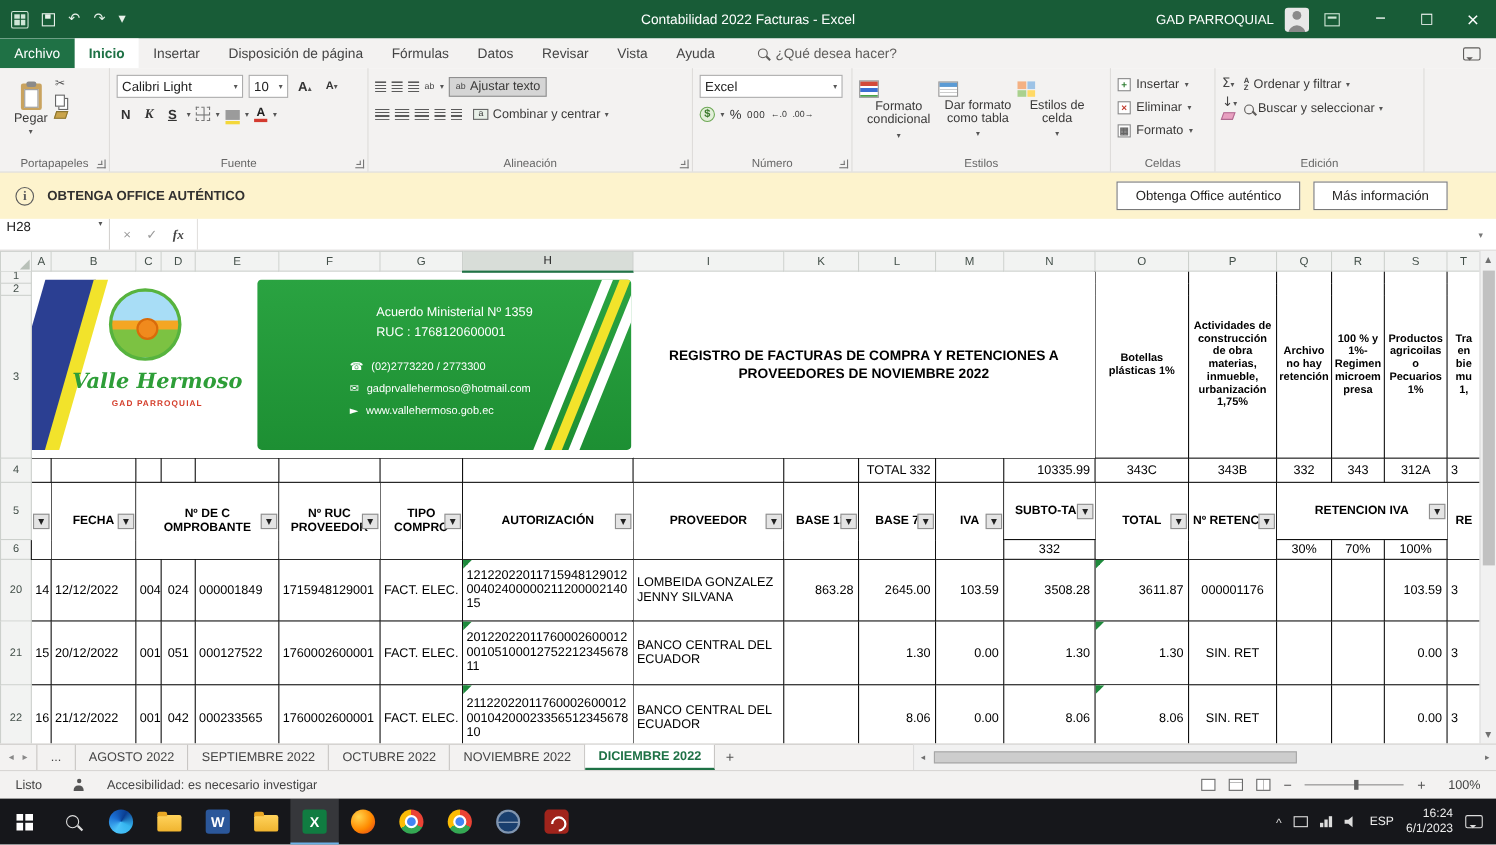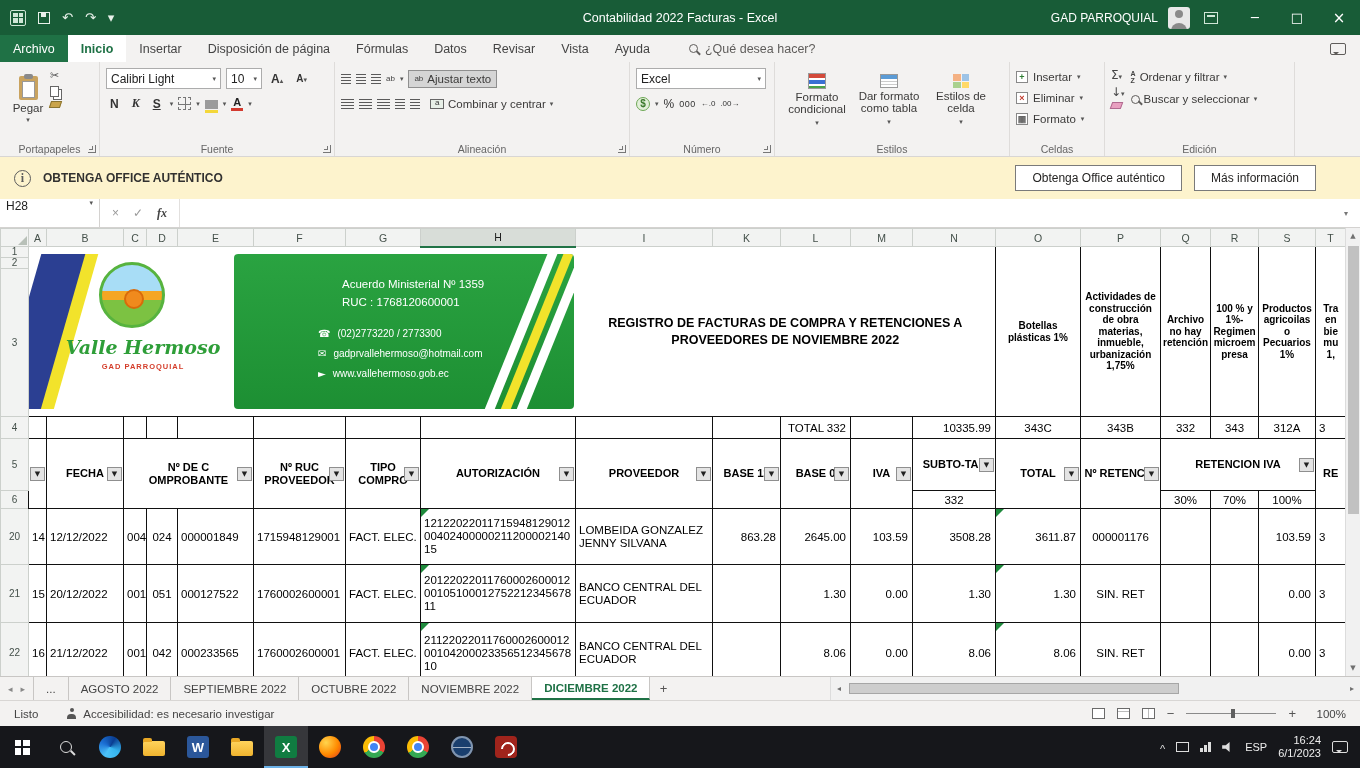--- a/index.html
+++ b/index.html
@@ -68,21 +68,21 @@
   .alic.short{width:10px}
   .wrapbtn,.mergbtn{display:flex;align-items:center;gap:4px;padding:2px 5px;white-space:nowrap}
   .wrapbtn.activet{background:#d5d5d5;border:1px solid #8f8f8f}
   .ic-wrap{font-size:8px;color:#444;}
   .ic-merge{width:14px;height:10px;border:1px solid #666;position:relative;background:#e8f0e8}
   .ic-merge::after{content:"a";position:absolute;left:4px;top:-2px;font-size:8px;color:#333}
   .ic-money{width:14px;height:14px;border-radius:50%;background:#e2efd9;border:1px solid #6da855;color:#3c7a2d;font-size:10px;font-weight:bold;text-align:center;line-height:12px}
   .pctx{font-size:12px;color:#333}
   .milx{font-size:9px;color:#333;letter-spacing:.5px}
   .decx{font-size:8px;color:#333;white-space:nowrap}
-  .stybtn{display:flex;flex-direction:column;align-items:center;justify-content:center;width:72px;height:70px;gap:2px;text-align:center;line-height:12px}
+  .stybtn{display:flex;flex-direction:column;justify-content:center;width:72px;height:70px;gap:2px;text-align:center;line-height:12px}
   .ic-cf{width:18px;height:16px;background:linear-gradient(to bottom,#d34a3a 0 4px,#fff 4px 6px,#3a6fd3 6px 10px,#fff 10px 12px,#4aa34a 12px 16px);border:1px solid #999}
   .ic-ft{width:18px;height:14px;border:1px solid #999;background:linear-gradient(to bottom,#5b9bd5 0 4px,#fff 4px);position:relative}
   .ic-ft::after{content:"";position:absolute;inset:4px 0 0 0;background:repeating-linear-gradient(to bottom,transparent 0 2px,#ccc 2px 3px)}
   .ic-cs{width:16px;height:14px;display:grid;grid-template:1fr 1fr/1fr 1fr;gap:1px}
   .ic-cs i:nth-child(1){background:#f4b183}.ic-cs i:nth-child(2){background:#9dc3e6}.ic-cs i:nth-child(3){background:#a9d18e}.ic-cs i:nth-child(4){background:#ffd966}
   .cellrow{display:flex;align-items:center;gap:5px;height:21px;white-space:nowrap}
   .ic-ins,.ic-del,.ic-fmt{width:12px;height:12px;border:1px solid #888;background:#fff;position:relative;font-size:9px;line-height:10px;text-align:center;font-weight:bold}
   .ic-ins{color:#2e7d32}.ic-del{color:#c0392b}.ic-fmt{color:#666}
   .edcol{display:flex;flex-direction:column;gap:3px;padding-top:2px}
   .edbtn{display:flex;align-items:center;gap:4px;height:22px;white-space:nowrap}
@@ -164,21 +164,21 @@
   .stab.active{background:#fff;color:#1e7145;font-weight:bold;border-bottom:2px solid #1e7145}
   .addsheet{display:flex;align-items:center;justify-content:center;width:26px;color:#555;font-size:13px}
   .hscroll{margin-left:auto;display:flex;align-items:center;width:530px;background:#f1f1f1;border-left:1px solid #dcdcdc}
   .hs-arrow{width:16px;text-align:center;color:#707070;font-size:8px;font-family:"DejaVu Sans",sans-serif}
   .hs-track{flex:1;height:100%;position:relative}
   .hs-thumb{position:absolute;left:2px;top:2px;height:11px;margin-top:4px;width:330px;background:#cdcdcd;border:1px solid #a6a6a6}
 
   
   .statusbar{position:absolute;top:700px;left:0;right:0;height:26px;background:#f3f2f1;border-top:1px solid #d8d6d4;display:flex;align-items:center;font-size:11.5px;color:#444}
   .st-ready{padding:0 14px}
-  .st-access{display:flex;align-items:center;gap:6px;padding:0 14px}
+  .st-access{display:flex;align-items:center;gap:20px;padding:0 14px}
   .ic-person{width:11px;height:11px;position:relative;display:inline-block}
   .ic-person::before{content:"";position:absolute;top:0;left:3.5px;width:4px;height:4px;border-radius:50%;background:#555}
   .ic-person::after{content:"";position:absolute;bottom:0;left:1px;width:9px;height:5px;border-radius:4px 4px 0 0;background:#555}
   .st-right{margin-left:auto;display:flex;align-items:center;gap:12px;padding-right:14px}
   .viewic{width:13px;height:11px;border:1px solid #6a6a6a;background:#fff}
   .viewic.v2{background:linear-gradient(#fff 0 2px,#bbb 2px 3px,#fff 3px)}
   .viewic.v3{background:linear-gradient(90deg,#fff 0 5px,#bbb 5px 6px,#fff 6px)}
   .zminus,.zplus{font-size:13px;color:#555}
   .ztrack{width:90px;height:1px;background:#8a8a8a;position:relative}
   .zthumb{position:absolute;left:50%;top:-4px;width:4px;height:9px;background:#5f5f5f}
@@ -577,21 +577,21 @@
           <td class="hcell" rowspan="2">
               <span class="flt">▼</span>
             </td>
           <td class="hcell" rowspan="2"><span>FECHA</span><span class="flt">▼</span></td>
           <td class="hcell padw" rowspan="2" colspan="3"><span>Nº DE C OMPROBANTE</span><span class="flt">▼</span></td>
           <td class="hcell" rowspan="2"><span>Nº RUC PROVEEDOR</span><span class="flt">▼</span></td>
           <td class="hcell" rowspan="2"><span>TIPO COMPRO</span><span class="flt">▼</span></td>
           <td class="hcell" rowspan="2"><span>AUTORIZACIÓN</span><span class="flt">▼</span></td>
           <td class="hcell" rowspan="2"><span>PROVEEDOR</span><span class="flt">▼</span></td>
           <td class="hcell" rowspan="2"><span>BASE 12</span><span class="flt">▼</span></td>
-          <td class="hcell" rowspan="2"><span>BASE 0</span><span class="flt">▼</span></td>
+          <td class="hcell" rowspan="2"><span>BASE 7</span><span class="flt">▼</span></td>
           <td class="hcell" rowspan="2"><span>IVA</span><span class="flt">▼</span></td>
           <td class="hcell"><span>SUBTO-TAL</span><span class="flt">▼</span></td>
           <td class="hcell" rowspan="2"><span>TOTAL</span><span class="flt">▼</span></td>
           <td class="hcell" rowspan="2"><span>Nº RETENCIO</span><span class="flt">▼</span></td>
           <td class="hcell" colspan="3"><span>RETENCION IVA</span><span class="flt">▼</span></td>
           <td class="hcell noright" rowspan="2"><span>RE</span></td>
         </tr>
         <tr style="height:18px">
           <th class="rn">6</th>
           <td class="tc bold">332</td>

